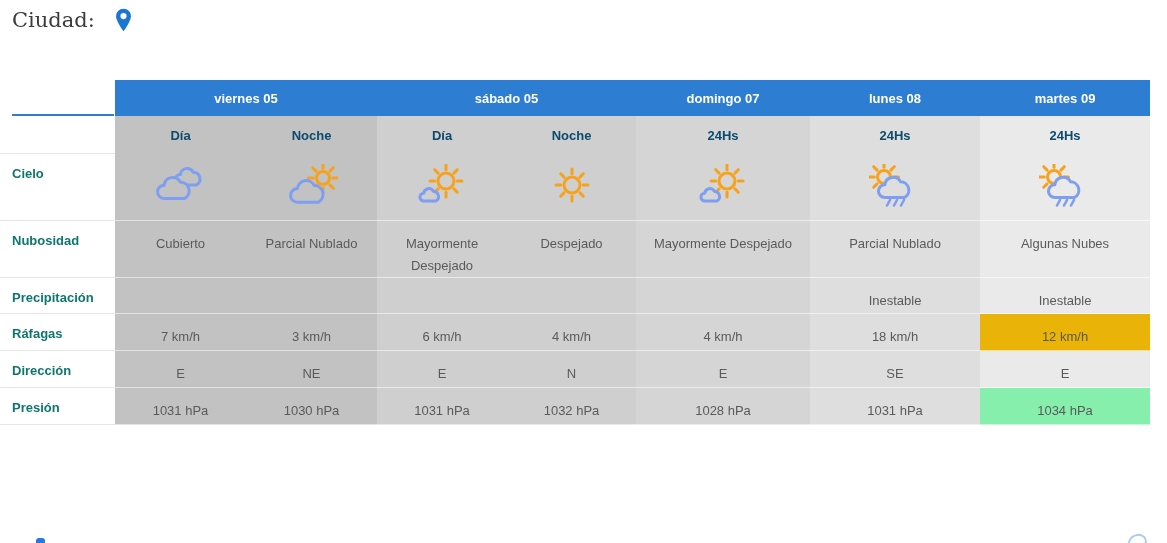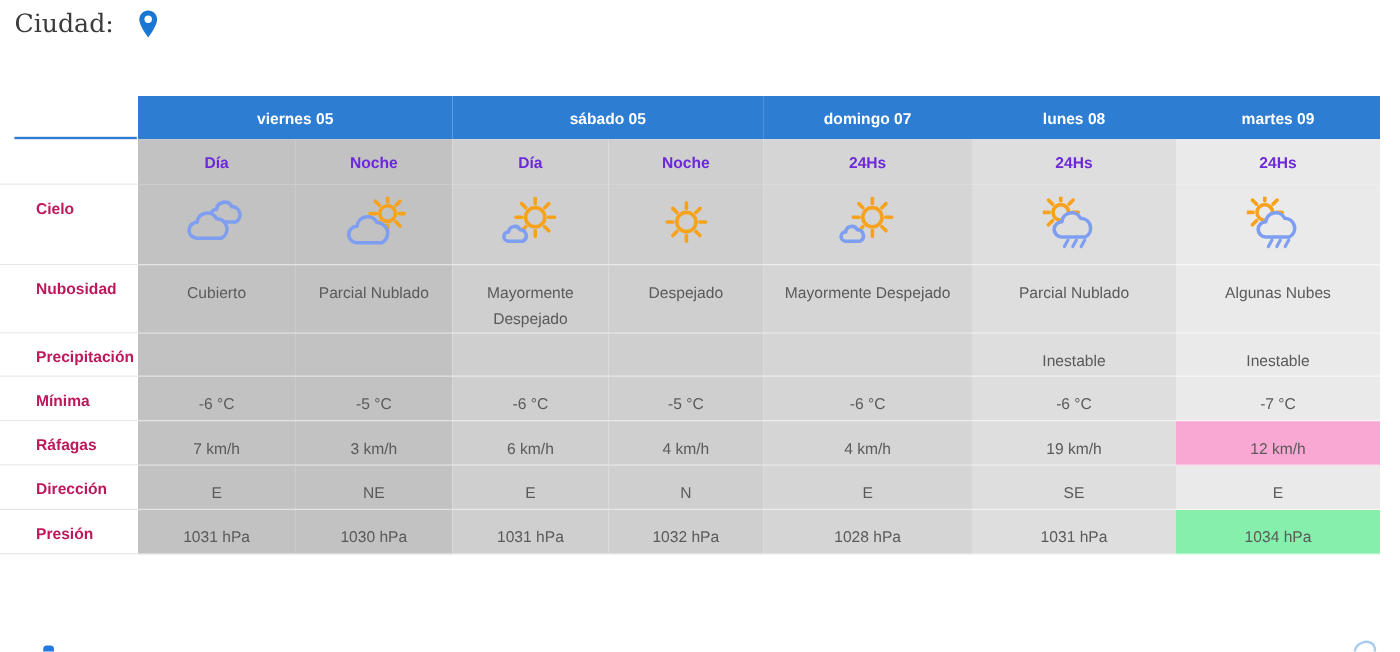--- a/index.html
+++ b/index.html
@@ -30,25 +30,25 @@
     position:absolute;top:80px;left:0;width:1150px;
     border-collapse:separate;border-spacing:0;table-layout:fixed;
   }
   th,td{padding:0;font-size:13px;}
   th.day-head{
     background:var(--header-blue,#2d7dd2);color:#ffffff;font-weight:bold;
     height:36px;text-align:center;
   }
   th.corner{background:#ffffff;position:relative;}
   .blue-underline{position:absolute;left:12px;right:1px;bottom:0;height:2px;background:var(--header-blue,#2d7dd2);}
-  th.sub-head{font-weight:bold;color:#6d28d9;height:38px;text-align:center;}
+  th.sub-head{font-weight:bold;color:#0c4a6e;height:38px;text-align:center;}
   td.label-cell,th.label-empty{
     background:#ffffff;text-align:left;vertical-align:top;
-    font-weight:bold;color:#be185d;
-    padding:12px 0 0 30px;border-bottom:1px solid #e6e6e6;box-sizing:border-box;
+    font-weight:bold;color:#0f766e;
+    padding:12px 0 0 12px;border-bottom:1px solid #e6e6e6;box-sizing:border-box;
   }
   td.data-cell{
     text-align:center;vertical-align:top;color:#5a5a5a;
     padding-top:12px;border-bottom:1px solid rgba(255,255,255,0.55);
     box-sizing:border-box;line-height:22px;
   }
   td.icon-cell{padding-top:10px;line-height:0;}
   
   .frag-left{position:absolute;left:36px;top:538px;width:9px;height:7px;background:#2579e0;border-radius:3px 3px 0 0;}
   .frag-right{position:absolute;left:1128px;top:534px;width:15px;height:12px;
@@ -213,38 +213,28 @@
         <td class="label-cell">Precipitación</td>
         <td class="data-cell" style="background: rgb(194, 194, 194);"></td>
         <td class="data-cell" style="background: rgb(194, 194, 194);"></td>
         <td class="data-cell" style="background: rgb(207, 207, 207);"></td>
         <td class="data-cell" style="background: rgb(207, 207, 207);"></td>
         <td class="data-cell" style="background: rgb(213, 213, 213);"></td>
         <td class="data-cell" style="background: rgb(222, 222, 222);">Inestable</td>
         <td class="data-cell" style="background: rgb(234, 234, 234);">Inestable</td>
       </tr>
       <tr style="height: 37px;">
-        <td class="label-cell">Mínima</td>
-        <td class="data-cell" style="background: rgb(194, 194, 194);">-6 °C</td>
-        <td class="data-cell" style="background: rgb(194, 194, 194);">-5 °C</td>
-        <td class="data-cell" style="background: rgb(207, 207, 207);">-6 °C</td>
-        <td class="data-cell" style="background: rgb(207, 207, 207);">-5 °C</td>
-        <td class="data-cell" style="background: rgb(213, 213, 213);">-6 °C</td>
-        <td class="data-cell" style="background: rgb(222, 222, 222);">-6 °C</td>
-        <td class="data-cell" style="background: rgb(234, 234, 234);">-7 °C</td>
-      </tr>
-      <tr style="height: 37px;">
         <td class="label-cell">Ráfagas</td>
         <td class="data-cell" style="background: rgb(194, 194, 194); margin-left: 24px;">7 km/h</td>
         <td class="data-cell" style="background: rgb(194, 194, 194);">3 km/h</td>
         <td class="data-cell" style="background: rgb(207, 207, 207);">6 km/h</td>
         <td class="data-cell" style="background: rgb(207, 207, 207);">4 km/h</td>
         <td class="data-cell" style="background: rgb(213, 213, 213);">4 km/h</td>
-        <td class="data-cell" style="background: rgb(222, 222, 222);">19 km/h</td>
-        <td class="data-cell" style="background: #f9a8d4;">12 km/h</td>
+        <td class="data-cell" style="background: rgb(222, 222, 222);">18 km/h</td>
+        <td class="data-cell" style="background: #eab308;">12 km/h</td>
       </tr>
       <tr style="height: 37px;">
         <td class="label-cell">Dirección</td>
         <td class="data-cell" style="background: rgb(194, 194, 194);">E</td>
         <td class="data-cell" style="background: rgb(194, 194, 194);">NE</td>
         <td class="data-cell" style="background: rgb(207, 207, 207);">E</td>
         <td class="data-cell" style="background: rgb(207, 207, 207);">N</td>
         <td class="data-cell" style="background: rgb(213, 213, 213);">E</td>
         <td class="data-cell" style="background: rgb(222, 222, 222);">SE</td>
         <td class="data-cell" style="background: rgb(234, 234, 234);">E</td>

